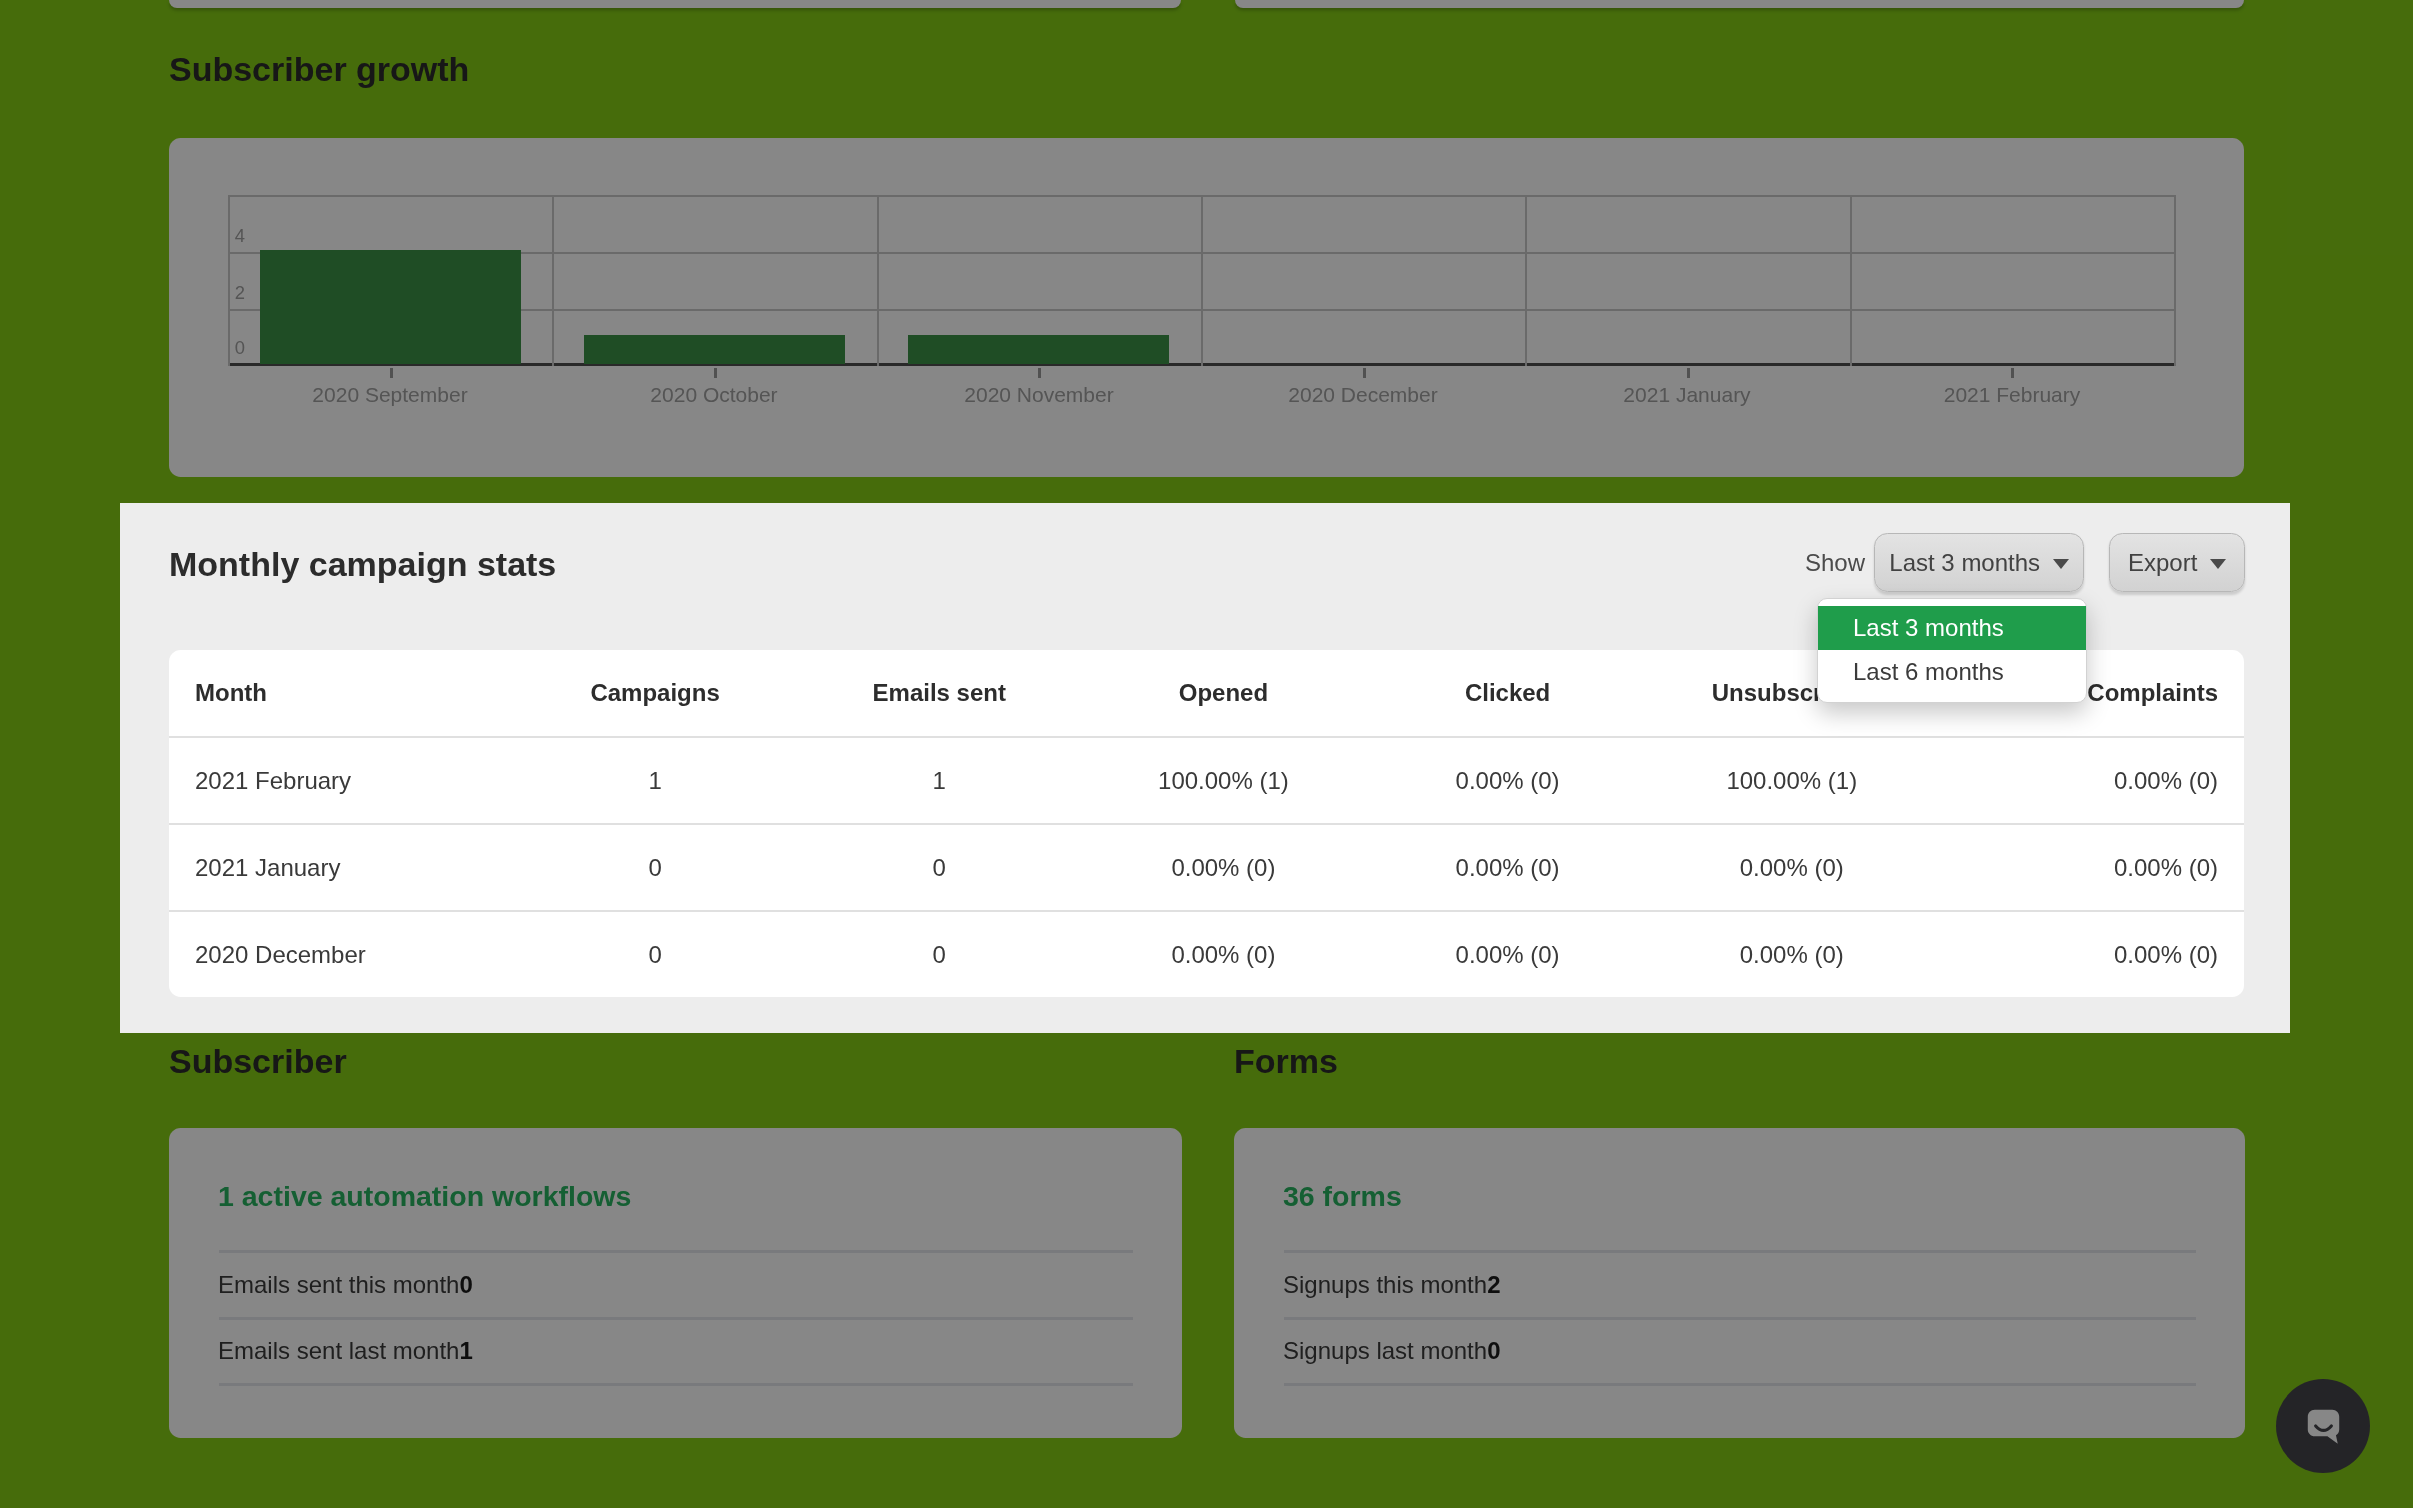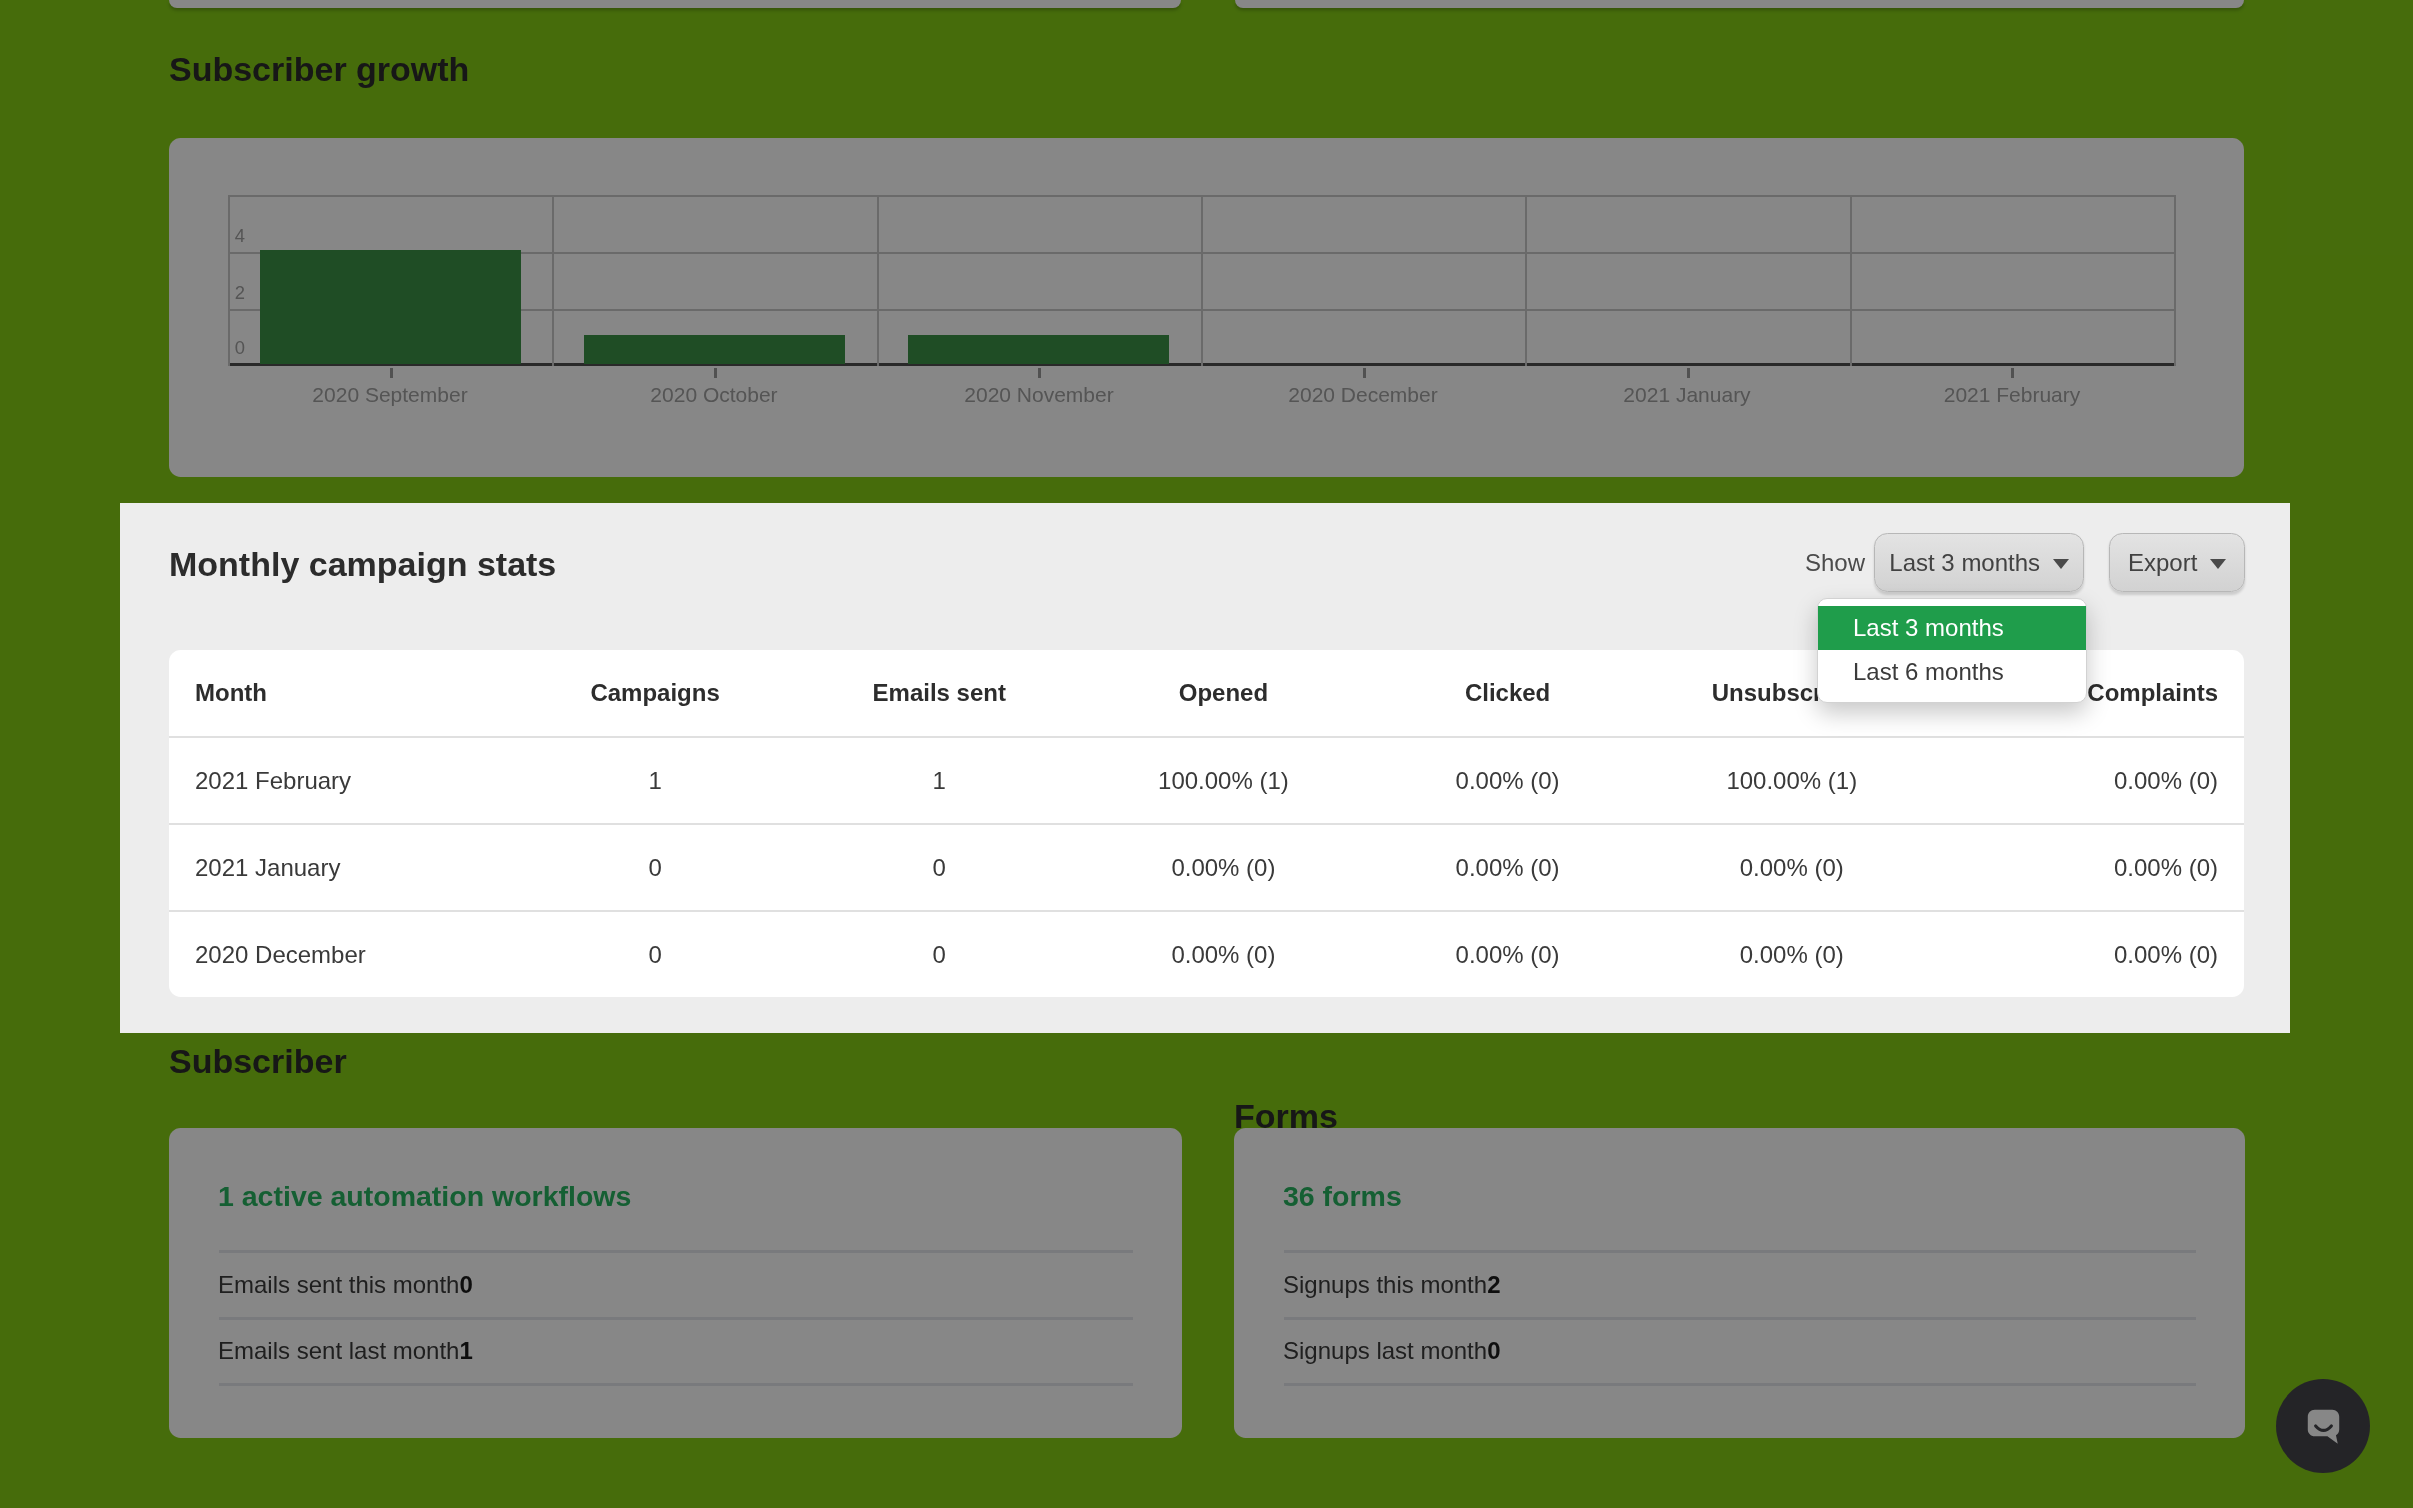--- a/index.html
+++ b/index.html
@@ -133,21 +133,21 @@
       <span class="stat-value">0</span>
     </div>
     <div class="divider d2"></div>
     <div class="stat-row r2">
       <span class="stat-label">Emails sent last month</span>
       <span class="stat-value">1</span>
     </div>
     <div class="divider d3"></div>
   </div>
 
-  <div class="section-title" style="left:1234px;top:1097px;">Forms</div>
+  <div class="section-title" style="left:1234px;top:1042px;">Forms</div>
   <div id="forms-card" class="stat-card">
     <div class="headline">36 forms</div>
     <div class="divider d1"></div>
     <div class="stat-row r1">
       <span class="stat-label">Signups this month</span>
       <span class="stat-value">2</span>
     </div>
     <div class="divider d2"></div>
     <div class="stat-row r2">
       <span class="stat-label">Signups last month</span>

